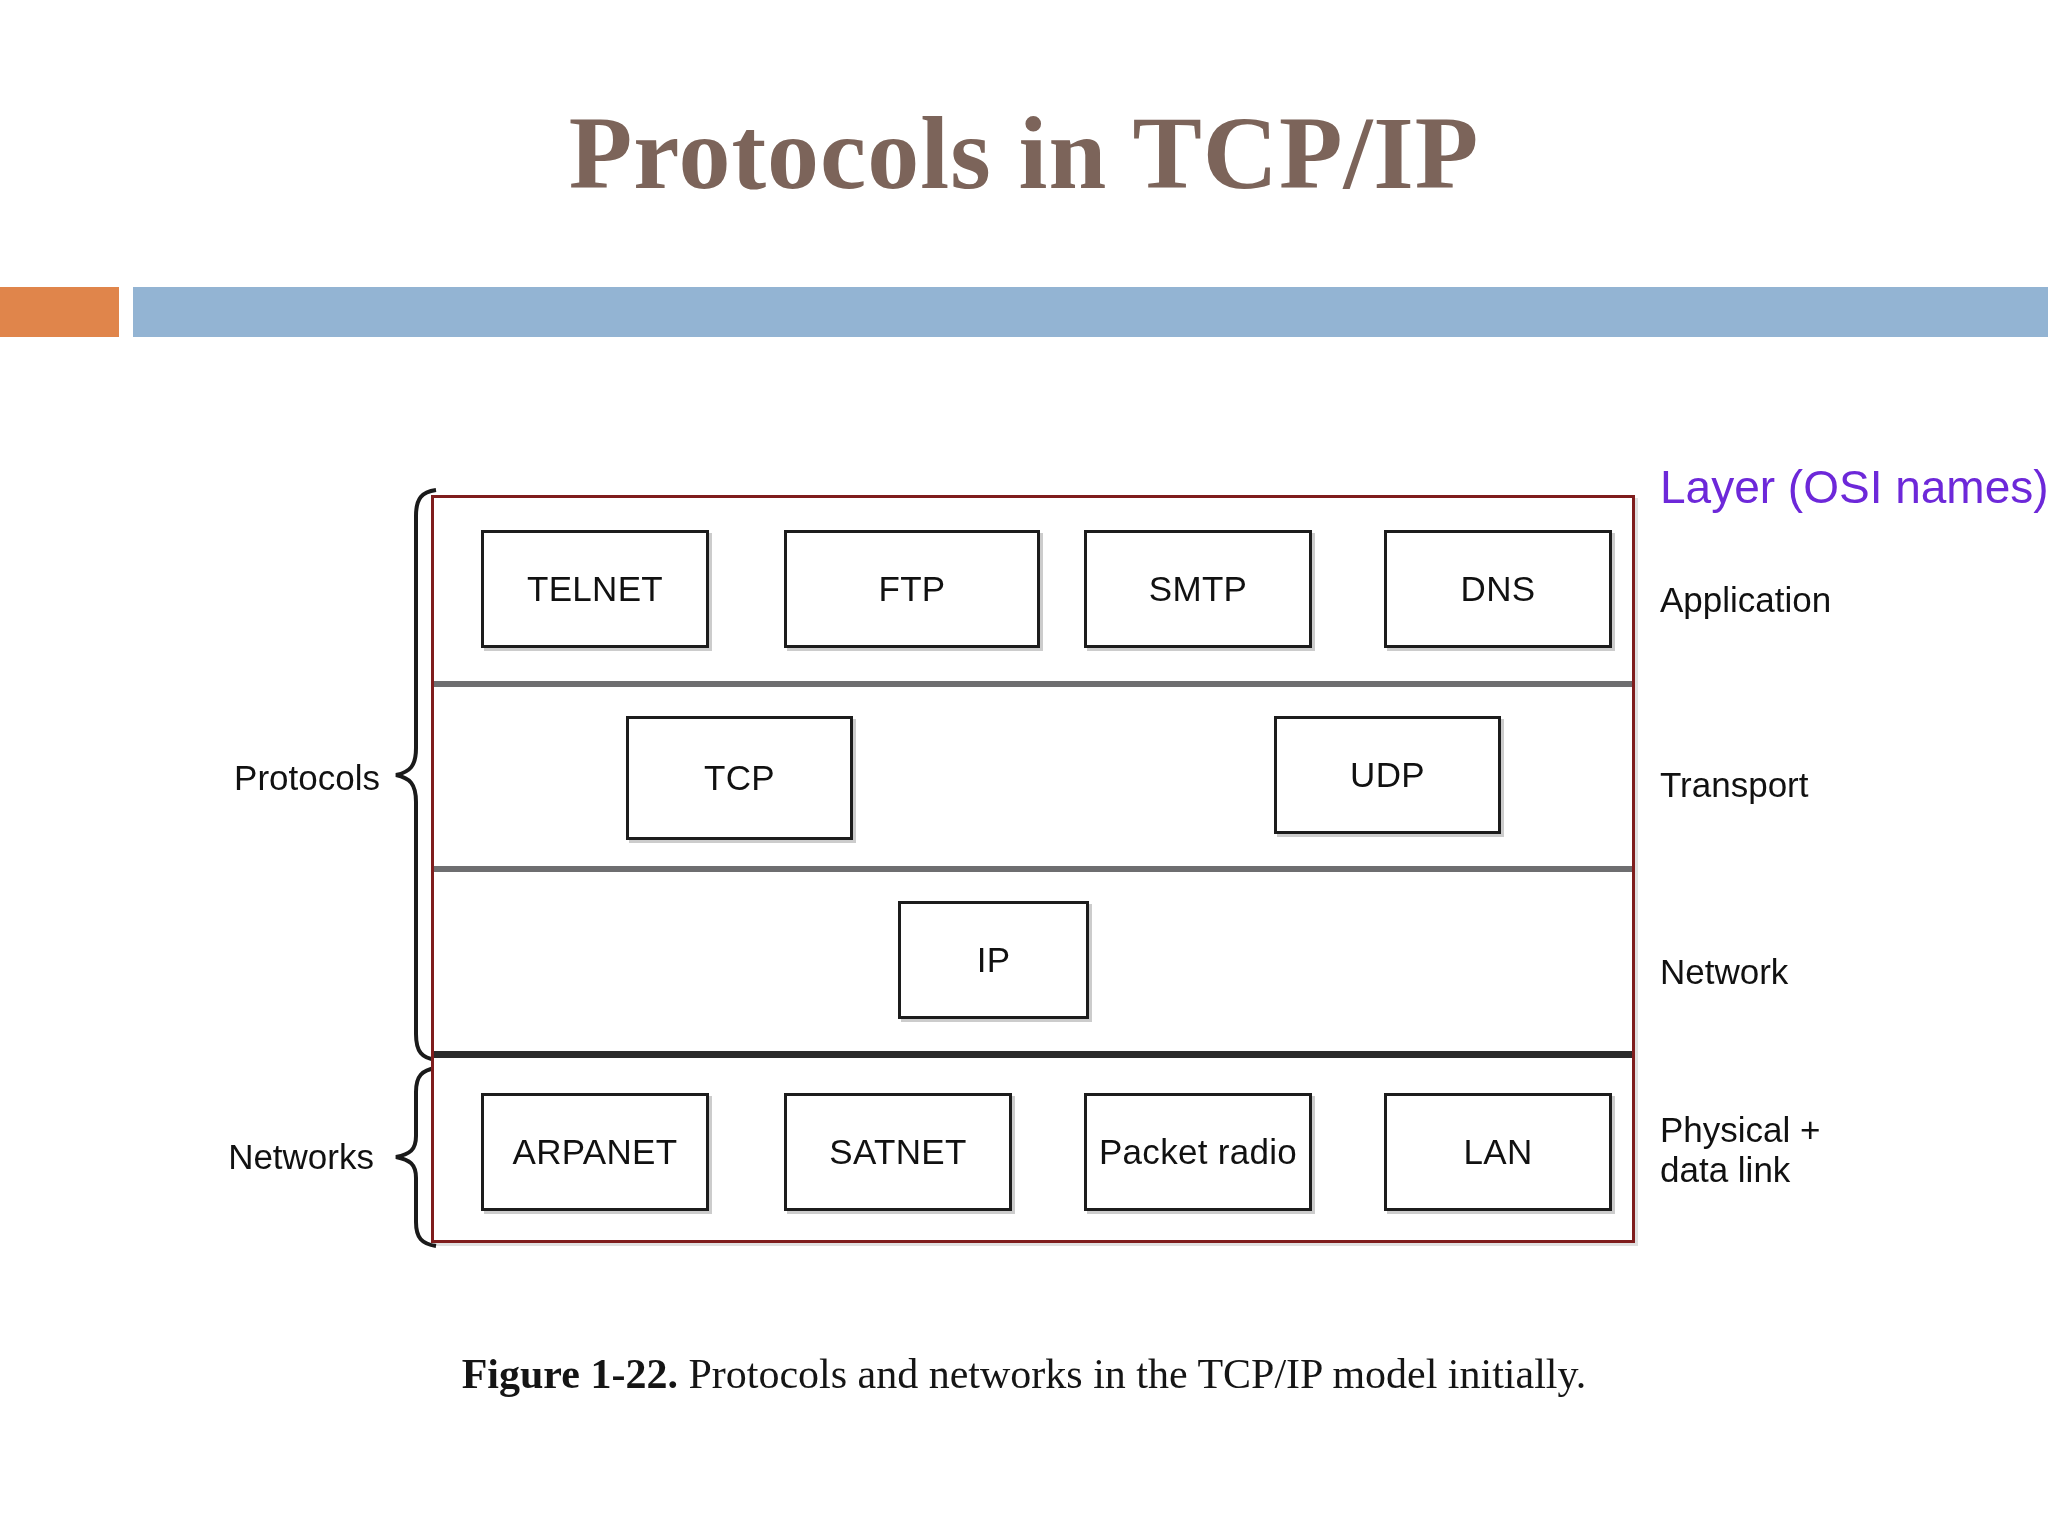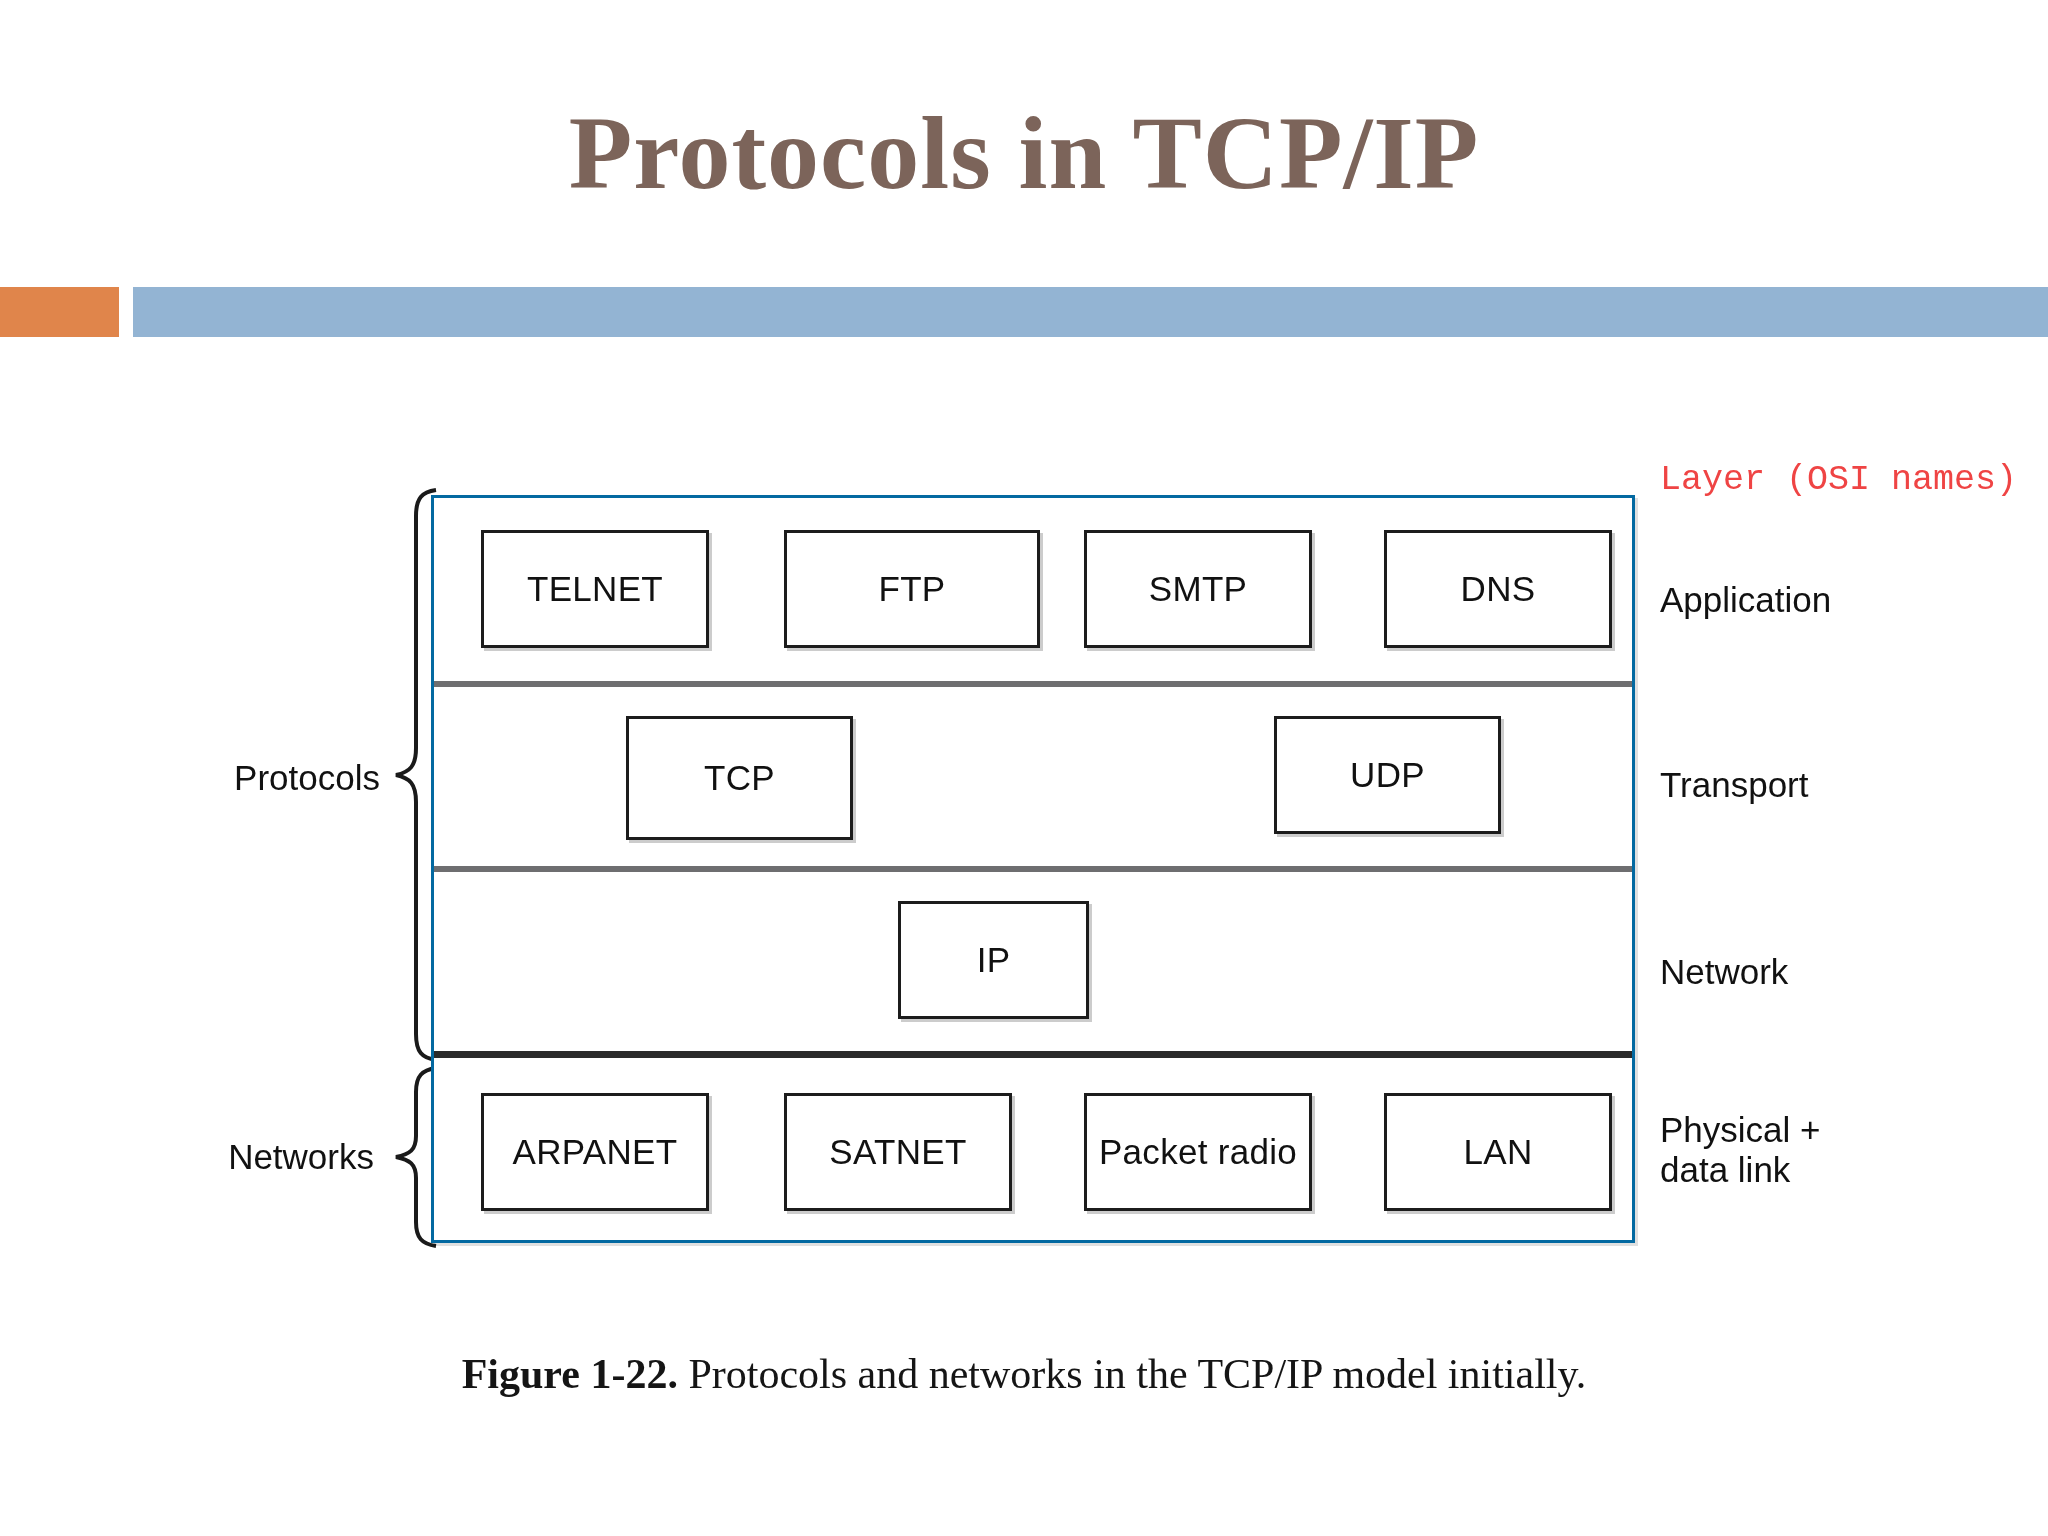--- a/index.html
+++ b/index.html
@@ -60,21 +60,21 @@
   }
 
   
   #stack-container {
     position: absolute;
     left: 431px;
     top: 495px;
     width: 1204px;
     height: 748px;
     box-sizing: border-box;
-    border: 3px solid #0369a1;
+    border: 3px solid #7f1d1d;
     background: #ffffff;
     box-shadow: 3px 3px 0 0 rgba(0,0,0,0.12);
   }
 
   .row-divider {
     position: absolute;
     left: 0;
     width: 100%;
     height: 6px;
     background: #6E6E70;
@@ -106,23 +106,23 @@
   .layer-name {
     position: absolute;
     font-family: "Liberation Sans", sans-serif;
     font-size: 35px;
     color: #111111;
     line-height: 1.15;
     white-space: pre-line;
   }
   #osi-header {
     position: absolute;
-    font-family: Liberation Mono, monospace;
-    font-size: 35px;
-    color: #ef4444;
+    font-family: Liberation Sans, sans-serif;
+    font-size: 46px;
+    color: #6d28d9;
     left: 1660px;
     top: 460px;
     white-space: nowrap;
   }
 
   
   .group-label {
     position: absolute;
     font-family: "Liberation Sans", sans-serif;
     font-size: 35px;

